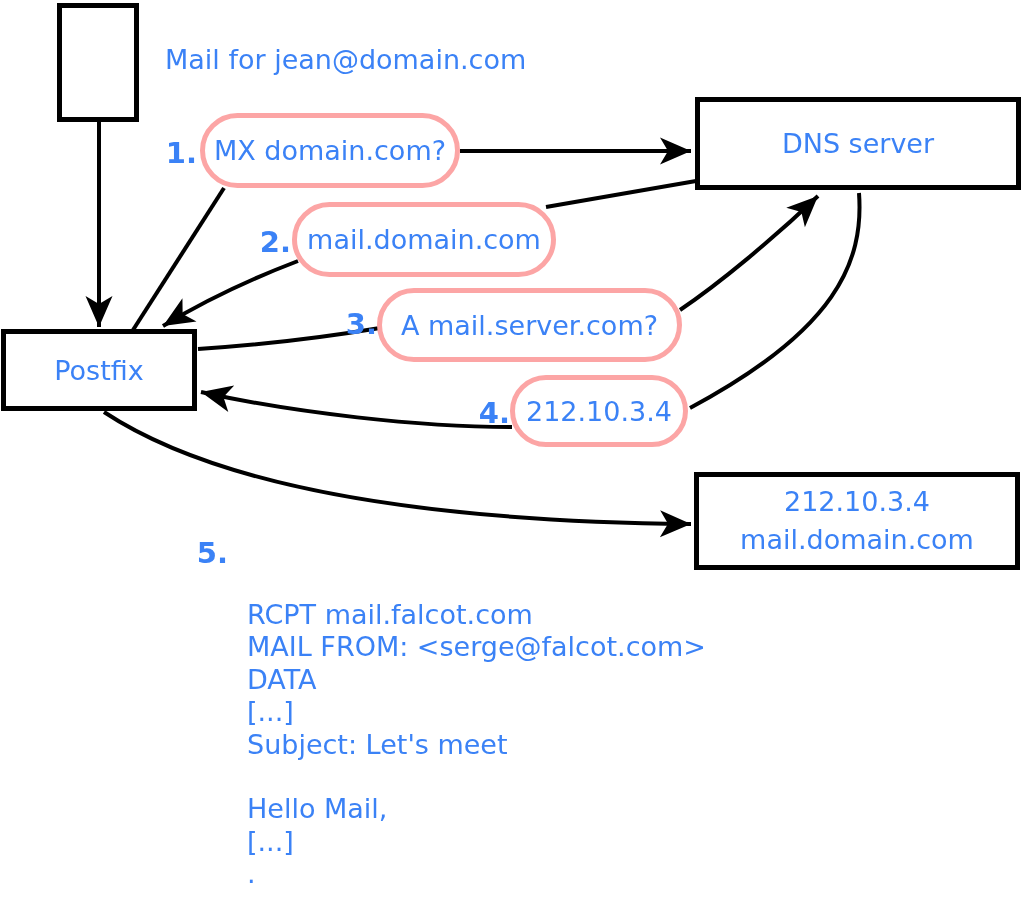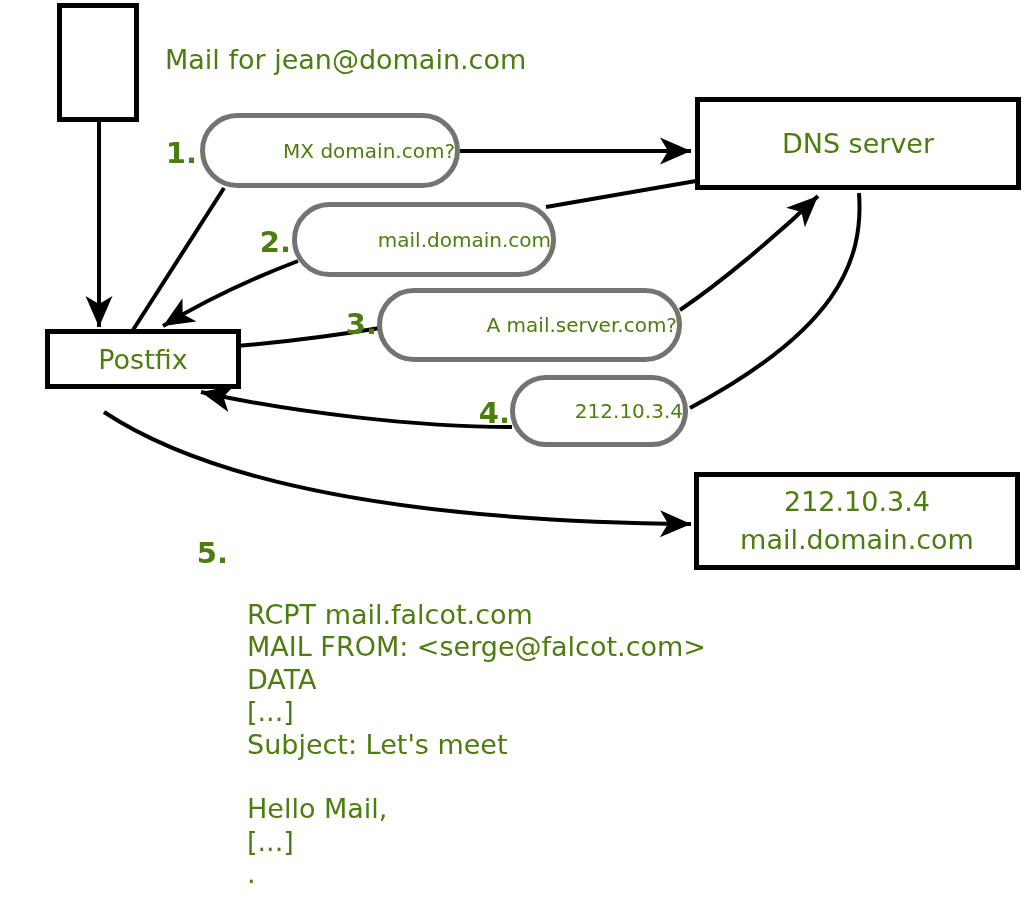--- a/index.html
+++ b/index.html
@@ -6,21 +6,21 @@
     margin: 0;
     padding: 0;
     background: #ffffff;
   }
   #diagram {
     position: relative;
     width: 1024px;
     height: 919px;
     background: #ffffff;
     font-family: "DejaVu Sans", "Liberation Sans", sans-serif;
-    color: #4d7c0f;
+    color: #3b82f6;
     overflow: hidden;
   }
   #connectors {
     position: absolute;
     left: 0; top: 0;
     width: 1024px; height: 919px;
     z-index: 1;
   }
   .box {
     position: absolute;
@@ -30,28 +30,28 @@
     z-index: 2;
     display: flex;
     align-items: center;
     justify-content: center;
     font-size: 27px;
     text-align: center;
   }
   .pill {
     position: absolute;
     box-sizing: border-box;
-    border: 5px solid #737373;
+    border: 5px solid #fca5a5;
     border-radius: 40px;
     background: #ffffff;
     z-index: 2;
     display: flex;
     align-items: center;
-    justify-content: flex-end;
-    font-size: 20px;
+    justify-content: center;
+    font-size: 27px;
     white-space: nowrap;
   }
   .stepnum {
     position: absolute;
     z-index: 3;
     font-size: 29px;
     font-weight: bold;
     width: 60px;
     text-align: right;
     white-space: nowrap;
@@ -101,21 +101,21 @@
       <path d="M 859,193 C 864,262 836,330 690,408"></path>
       <path d="M 512,427 C 420,427 295,413 201,392" marker-end="url(#arrow)"></path>
       <path d="M 104,412 C 210,482 400,521 691,524" marker-end="url(#arrow)"></path>
     </g>
   </svg>
 
   <div class="box" style="left:57px; top:3px; width:82px; height:119px;"></div>
 
   <div class="label" style="left:165px; top:44px;">Mail for jean@domain.com</div>
 
-  <div class="box" style="left:1px; top:329px; width:196px; height:60px;margin-left:44px;">
+  <div class="box" style="left:1px; top:329px; width:196px; height:82px;">
     <span>Postfix</span>
   </div>
 
   <div class="box" style="left:695px; top:97px; width:326px; height:93px;">
     <span>DNS server</span>
   </div>
 
   <div class="box" id="dest-box" style="left:694px; top:472px; width:326px; height:98px;">
     <div>212.10.3.4</div>
     <div>mail.domain.com</div>

